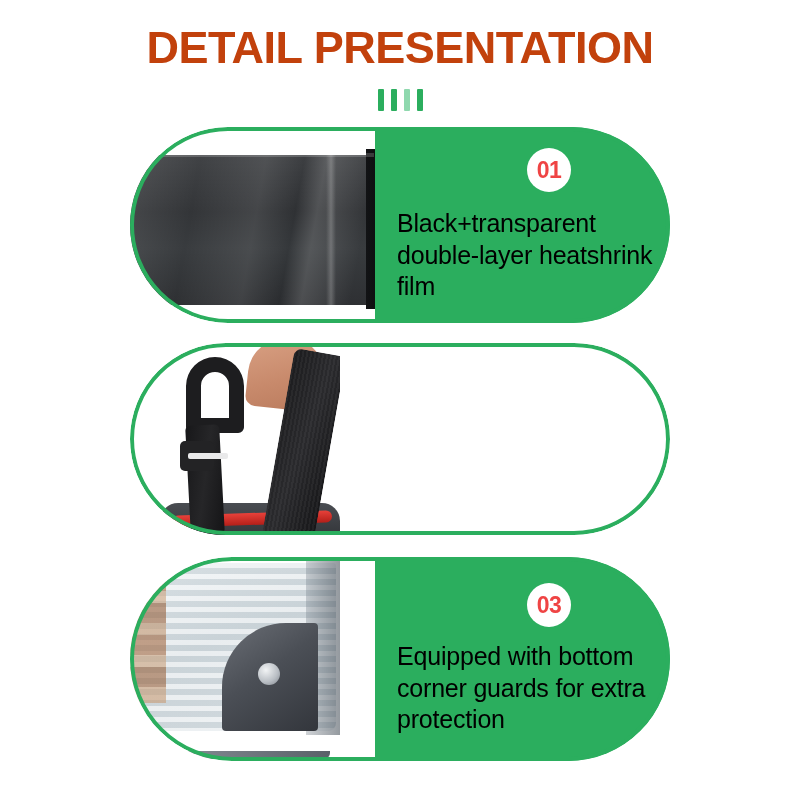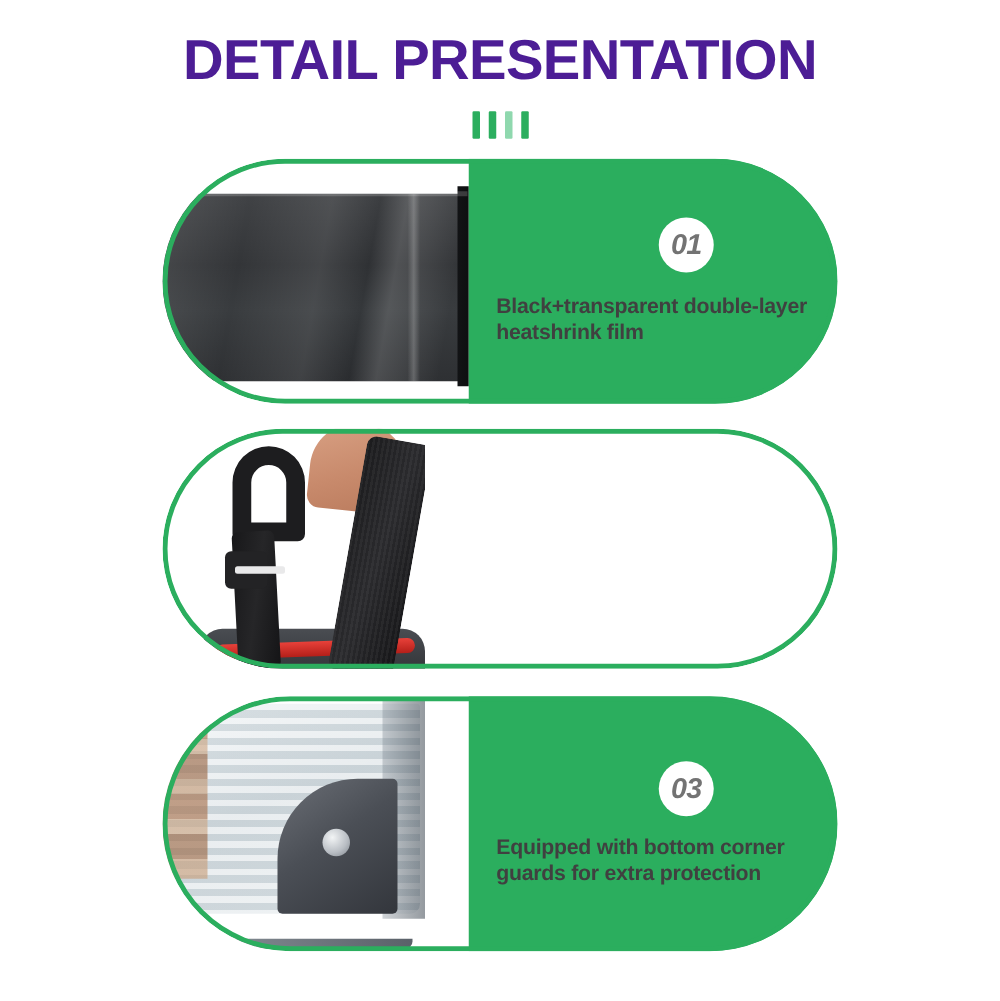--- a/index.html
+++ b/index.html
@@ -10,21 +10,21 @@
     overflow:hidden;
   }
   .page { position:relative; width:800px; height:801px; }
 
   
   .header { padding-top:24px; text-align:center; }
   .title {
     font-size:45px;
     font-weight:bold;
     letter-spacing:-0.5px;
-    color:#4c1d95;
+    color:#c2410c;
     line-height:1.05;
     white-space:nowrap;
   }
   .bars {
     margin:18px auto 0;
     display:flex;
     justify-content:center;
     align-items:center;
     gap:7px;
     height:22px;
@@ -84,39 +84,38 @@
     justify-content:center;
   }
   .c1 .panel-inner { padding:0 14px 0 22px; }
   .c3 .panel-inner { padding:0 14px 0 22px; }
   .c2 .panel-inner { padding:0 18px 0 20px; }
 
   .badge {
     width:44px; height:44px;
     border-radius:50%;
     background:#ffffff;
-    color:#737373;
+    color:#ef4444;
     font-size:23px;
     font-weight:bold;
     display:flex;
     align-items:center;
     justify-content:center;
     letter-spacing:-0.5px;
     flex:0 0 auto;
-    font-style:italic;
   }
   .c1 .badge { margin:0 0 16px 130px; }
   .c3 .badge { margin:0 0 14px 130px; }
   .c2 .badge { margin:0 0 18px 138px; }
 
   .body-text {
-    color:#404040;
-    font-size:17px;
+    color:#000000;
+    font-size:25px;
     line-height:1.26;
-    font-weight:700;
+    font-weight:400;
     letter-spacing:-0.2px;
   }
 
   
   .ph { position:absolute; }
 
   
   .film-main {
     left:-6px; top:28px;
     width:248px; height:150px;

